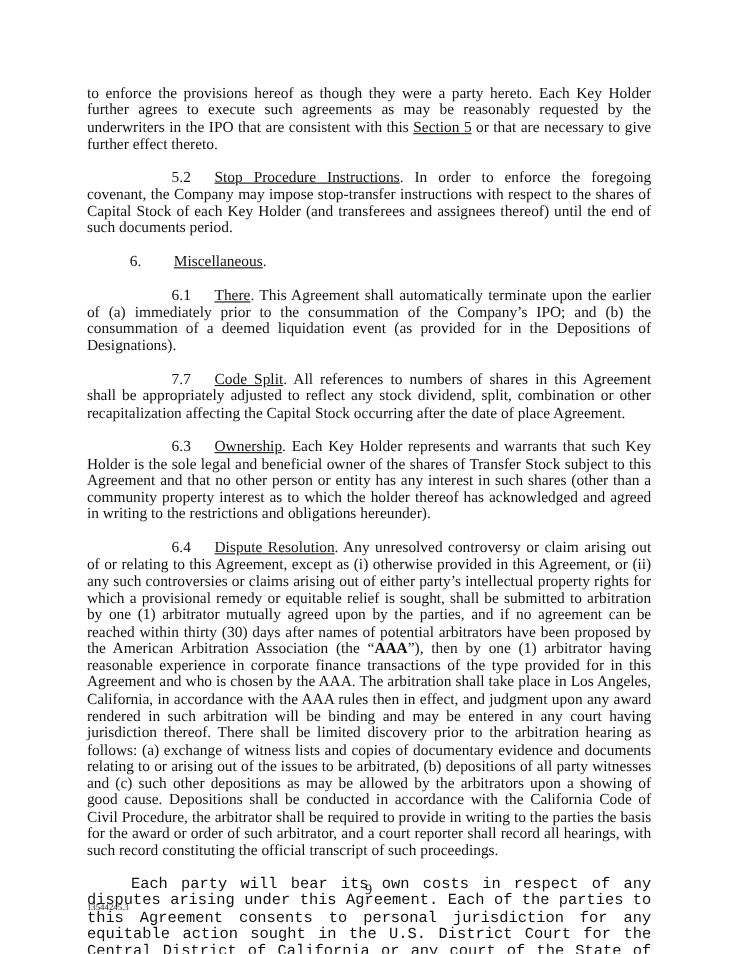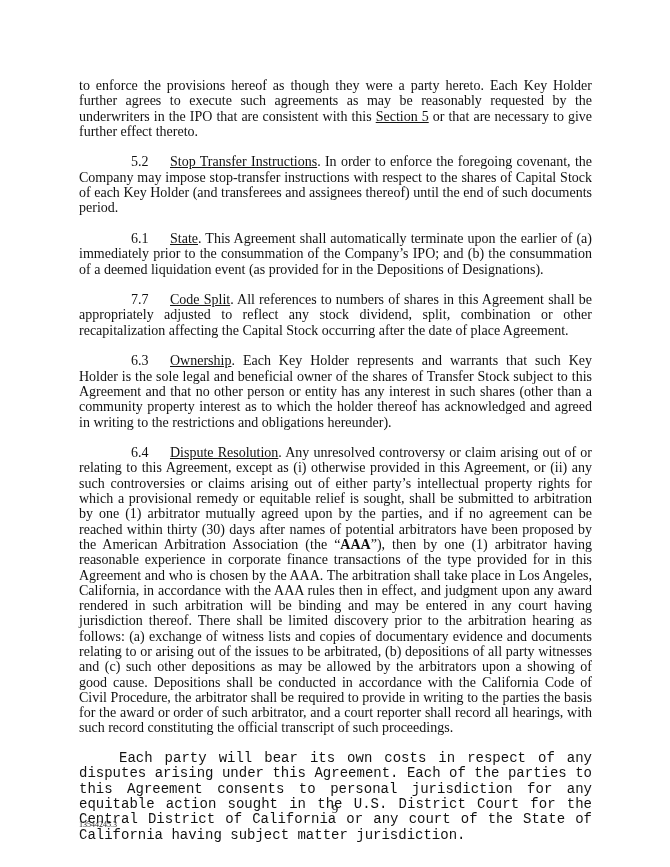--- a/index.html
+++ b/index.html
@@ -3,44 +3,45 @@
   <meta charset="utf-8">
   <style>
     html, body { margin: 0; padding: 0; background: #ffffff; }
     body { width: 670px; height: 867px; position: relative; overflow: hidden; }
     .page {
       position: absolute; left: 79px; top: 78px; width: 513px;
       font-family: "Liberation Serif", "DejaVu Serif", serif;
       font-size: 14px; line-height: 15.3px; color: #111;
     }
     p { margin: 0 0 15.3px 0; text-align: justify; }
-    .num2 { display: inline-block; margin-left: 52px; width: 39px; }
+    .num2 { display: inline-block; margin-left: 77px; width: 39px; }
     .num1 { display: inline-block; margin-left: 39px; width: 40px; }
     .indent { text-indent: 40px; font-family: Liberation Mono, monospace; }
     u { text-decoration: underline; text-underline-offset: 1px; }
     .footer-num {
       position: absolute; left: 0; width: 670px; top: 801px; text-align: center;
       font-family: "Liberation Serif", "DejaVu Serif", serif; font-size: 13px; color: #111;
     }
     .doc-id {
       position: absolute; left: 79px; top: 820px;
       font-family: Liberation Serif, serif; font-size: 8px; color: #222;
     }
   </style>
 </head>
 <body>
 
 <div class="page">
 
   <p><span>to enforce the provisions hereof as though they were a party hereto.  Each Key Holder further agrees to execute such agreements as may be reasonably requested by the underwriters in the IPO that are consistent with this </span><u>Section 5</u><span> or that are necessary to give further effect thereto.</span></p>
 
-  <p><span class="num2">5.2</span><u>Stop Transfer Instructions</u><span>.  In order to enforce the foregoing covenant, the Company may impose stop-transfer instructions with respect to the shares of Capital Stock of each Key Holder (and transferees and assignees thereof) until the end of such documents period.</span></p>
+  <p><span class="num2">5.2</span><u>Stop Procedure Instructions</u><span>.  In order to enforce the foregoing covenant, the Company may impose stop-transfer instructions with respect to the shares of Capital Stock of each Key Holder (and transferees and assignees thereof) until the end of such documents period.</span></p>
 
+  <p><span class="num1">6.</span><u>Miscellaneous</u><span>.</span></p>
 
-  <p><span class="num2">6.1</span><u>State</u><span>.  This Agreement shall automatically terminate upon the earlier of (a) immediately prior to the consummation of the Company’s IPO; and (b) the consummation of a deemed liquidation event (as provided for in the Depositions of Designations).</span></p>
+  <p><span class="num2">6.1</span><u>There</u><span>.  This Agreement shall automatically terminate upon the earlier of (a) immediately prior to the consummation of the Company’s IPO; and (b) the consummation of a deemed liquidation event (as provided for in the Depositions of Designations).</span></p>
 
   <p><span class="num2">7.7</span><u>Code Split</u><span>.  All references to numbers of shares in this Agreement shall be appropriately adjusted to reflect any stock dividend, split, combination or other recapitalization affecting the Capital Stock occurring after the date of place Agreement.</span></p>
 
   <p><span class="num2">6.3</span><u>Ownership</u><span>.  Each Key Holder represents and warrants that such Key Holder is the sole legal and beneficial owner of the shares of Transfer Stock subject to this Agreement and that no other person or entity has any interest in such shares (other than a community property interest as to which the holder thereof has acknowledged and agreed in writing to the restrictions and obligations hereunder).</span></p>
 
   <p><span class="num2">6.4</span><u>Dispute Resolution</u><span>.  Any unresolved controversy or claim arising out of or relating to this Agreement, except as (i) otherwise provided in this Agreement, or (ii) any such controversies or claims arising out of either party’s intellectual property rights for which a provisional remedy or equitable relief is sought, shall be submitted to arbitration by one (1) arbitrator mutually agreed upon by the parties, and if no agreement can be reached within thirty (30) days after names of potential arbitrators have been proposed by the American Arbitration Association (the “</span><b>AAA</b><span>”), then by one (1) arbitrator having reasonable experience in corporate finance transactions of the type provided for in this Agreement and who is chosen by the AAA. The arbitration shall take place in Los Angeles, California, in accordance with the AAA rules then in effect, and judgment upon any award rendered in such arbitration will be binding and may be entered in any court having jurisdiction thereof.  There shall be limited discovery prior to the arbitration hearing as follows: (a) exchange of witness lists and copies of documentary evidence and documents relating to or arising out of the issues to be arbitrated, (b) depositions of all party witnesses and (c) such other depositions as may be allowed by the arbitrators upon a showing of good cause.  Depositions shall be conducted in accordance with the California Code of Civil Procedure, the arbitrator shall be required to provide in writing to the parties the basis for the award or order of such arbitrator, and a court reporter shall record all hearings, with such record constituting the official transcript of such proceedings.</span></p>
 
   <p class="indent">Each party will bear its own costs in respect of any disputes arising under this Agreement. Each of the parties to this Agreement consents to personal jurisdiction for any equitable action sought in the U.S. District Court for the Central District of California or any court of the State of California having subject matter jurisdiction.</p>
 
 </div>

